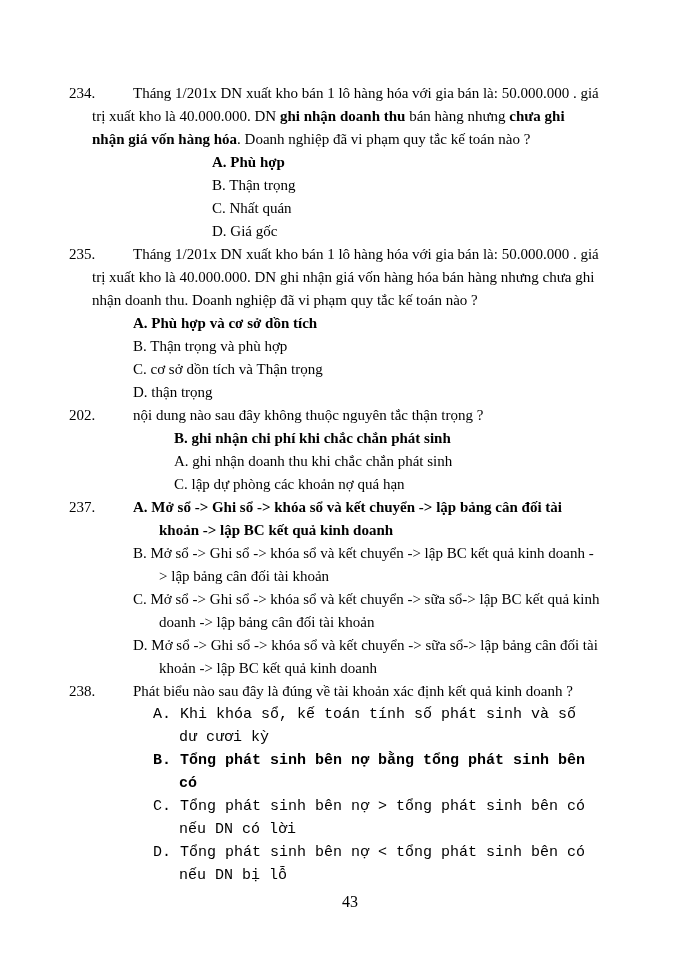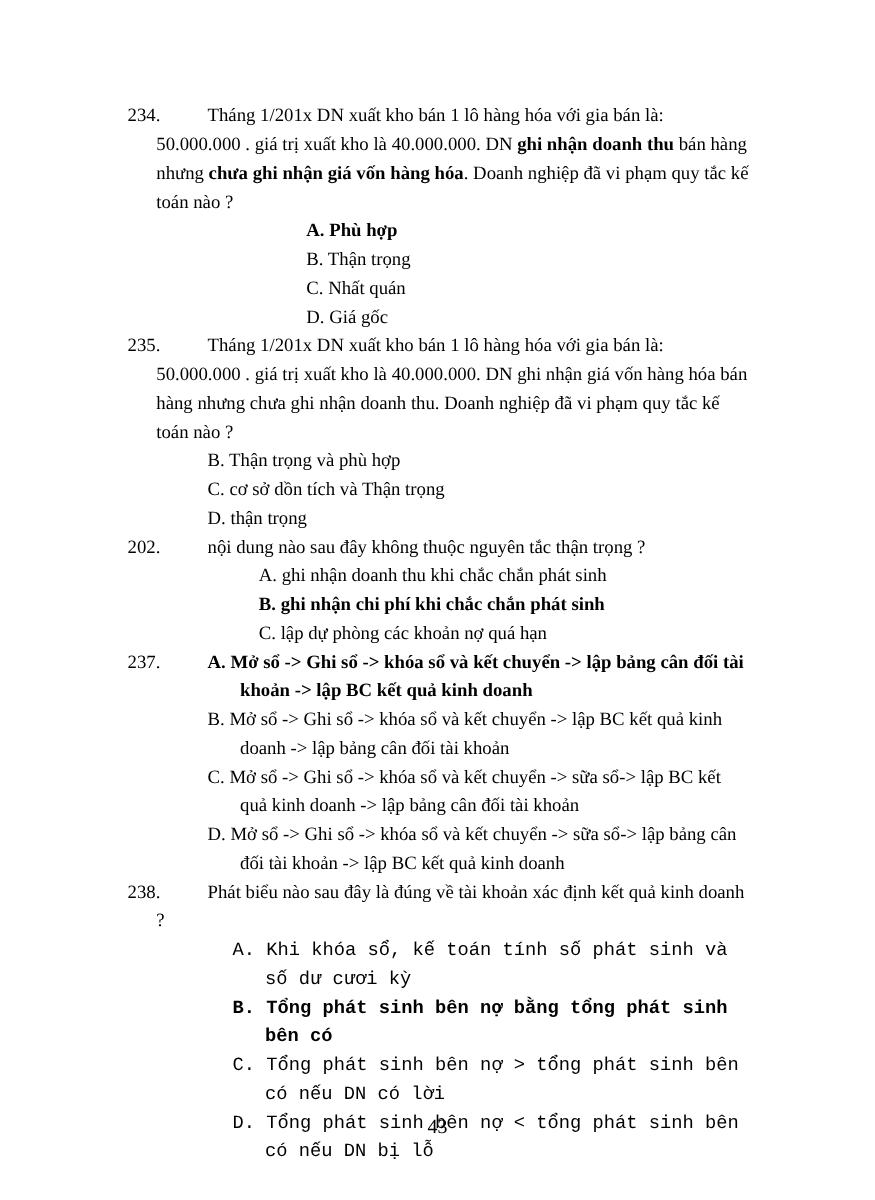--- a/index.html
+++ b/index.html
@@ -8,21 +8,21 @@
     background: #ffffff;
     color: #000000;
     font-family: "Liberation Serif", "DejaVu Serif", serif;
     font-size: 15px;
     line-height: 23px;
   }
   .page {
     position: relative;
     width: 700px;
     height: 960px;
-    padding: 82px 100px 0 100px;
+    padding: 82px 100px 0 67px;
     overflow: hidden;
     background: #ffffff;
   }
   .question { position: relative; }
   .qnum { position: absolute; left: 2px; top: 0; }
   .stem { margin-left: 25px; text-indent: 41px; }
   .options p.option {
     padding-left: 26px;
     text-indent: -26px;
   }
@@ -49,31 +49,32 @@
           <p class="option bold"><span>A.</span> <span>Phù hợp</span></p>
           <p class="option"><span>B.</span> <span>Thận trọng</span></p>
           <p class="option"><span>C.</span> <span>Nhất quán</span></p>
           <p class="option"><span>D.</span> <span>Giá gốc</span></p>
         </div>
       </div>
       <div class="question">
         <span class="qnum">235.</span>
         <p class="stem"><span>Tháng 1/201x DN xuất kho bán 1 lô hàng hóa với gia bán là: 50.000.000 . giá trị xuất kho là 40.000.000. DN ghi nhận giá vốn hàng hóa bán hàng nhưng chưa ghi nhận doanh thu. Doanh nghiệp đã vi phạm quy tắc kế toán nào ?</span></p>
         <div class="options" style="margin-left: 66px;">
+          <p class="option bold"><span>A.</span> <span>Phù hợp và cơ sở dồn tích</span></p>
           <p class="option"><span>B.</span> <span>Thận trọng và phù hợp</span></p>
           <p class="option"><span>C.</span> <span>cơ sở dồn tích và Thận trọng</span></p>
           <p class="option"><span>D.</span> <span>thận trọng</span></p>
         </div>
       </div>
       <div class="question">
         <span class="qnum">202.</span>
         <p class="stem"><span>nội dung nào sau đây không thuộc nguyên tắc thận trọng ?</span></p>
         <div class="options" style="margin-left: 107px;">
+          <p class="option bold"><span>B.</span> <span>ghi nhận chi phí khi chắc chắn phát sinh</span></p>
           <p class="option"><span>A.</span> <span>ghi nhận doanh thu khi chắc chắn phát sinh</span></p>
-          <p class="option bold"><span>B.</span> <span>ghi nhận chi phí khi chắc chắn phát sinh</span></p>
           <p class="option"><span>C.</span> <span>lập dự phòng các khoản nợ quá hạn</span></p>
         </div>
       </div>
       <div class="question">
         <span class="qnum">237.</span>
         <div class="options" style="margin-left: 66px;">
           <p class="option bold"><span>A.</span> <span>Mở sổ -&gt; Ghi sổ -&gt; khóa sổ và kết chuyển -&gt; lập bảng cân đối tài khoản -&gt; lập BC kết quả kinh doanh</span></p>
           <p class="option"><span>B.</span> <span>Mở sổ -&gt; Ghi sổ -&gt; khóa sổ và kết chuyển -&gt; lập BC kết quả kinh doanh -&gt; lập bảng cân đối tài khoản</span></p>
           <p class="option"><span>C.</span> <span>Mở sổ -&gt; Ghi sổ -&gt; khóa sổ và kết chuyển -&gt; sữa sổ-&gt; lập BC kết quả kinh doanh -&gt; lập bảng cân đối tài khoản</span></p>
           <p class="option"><span>D.</span> <span>Mở sổ -&gt; Ghi sổ -&gt; khóa sổ và kết chuyển -&gt; sữa sổ-&gt; lập bảng cân đối tài khoản -&gt; lập BC kết quả kinh doanh</span></p>

